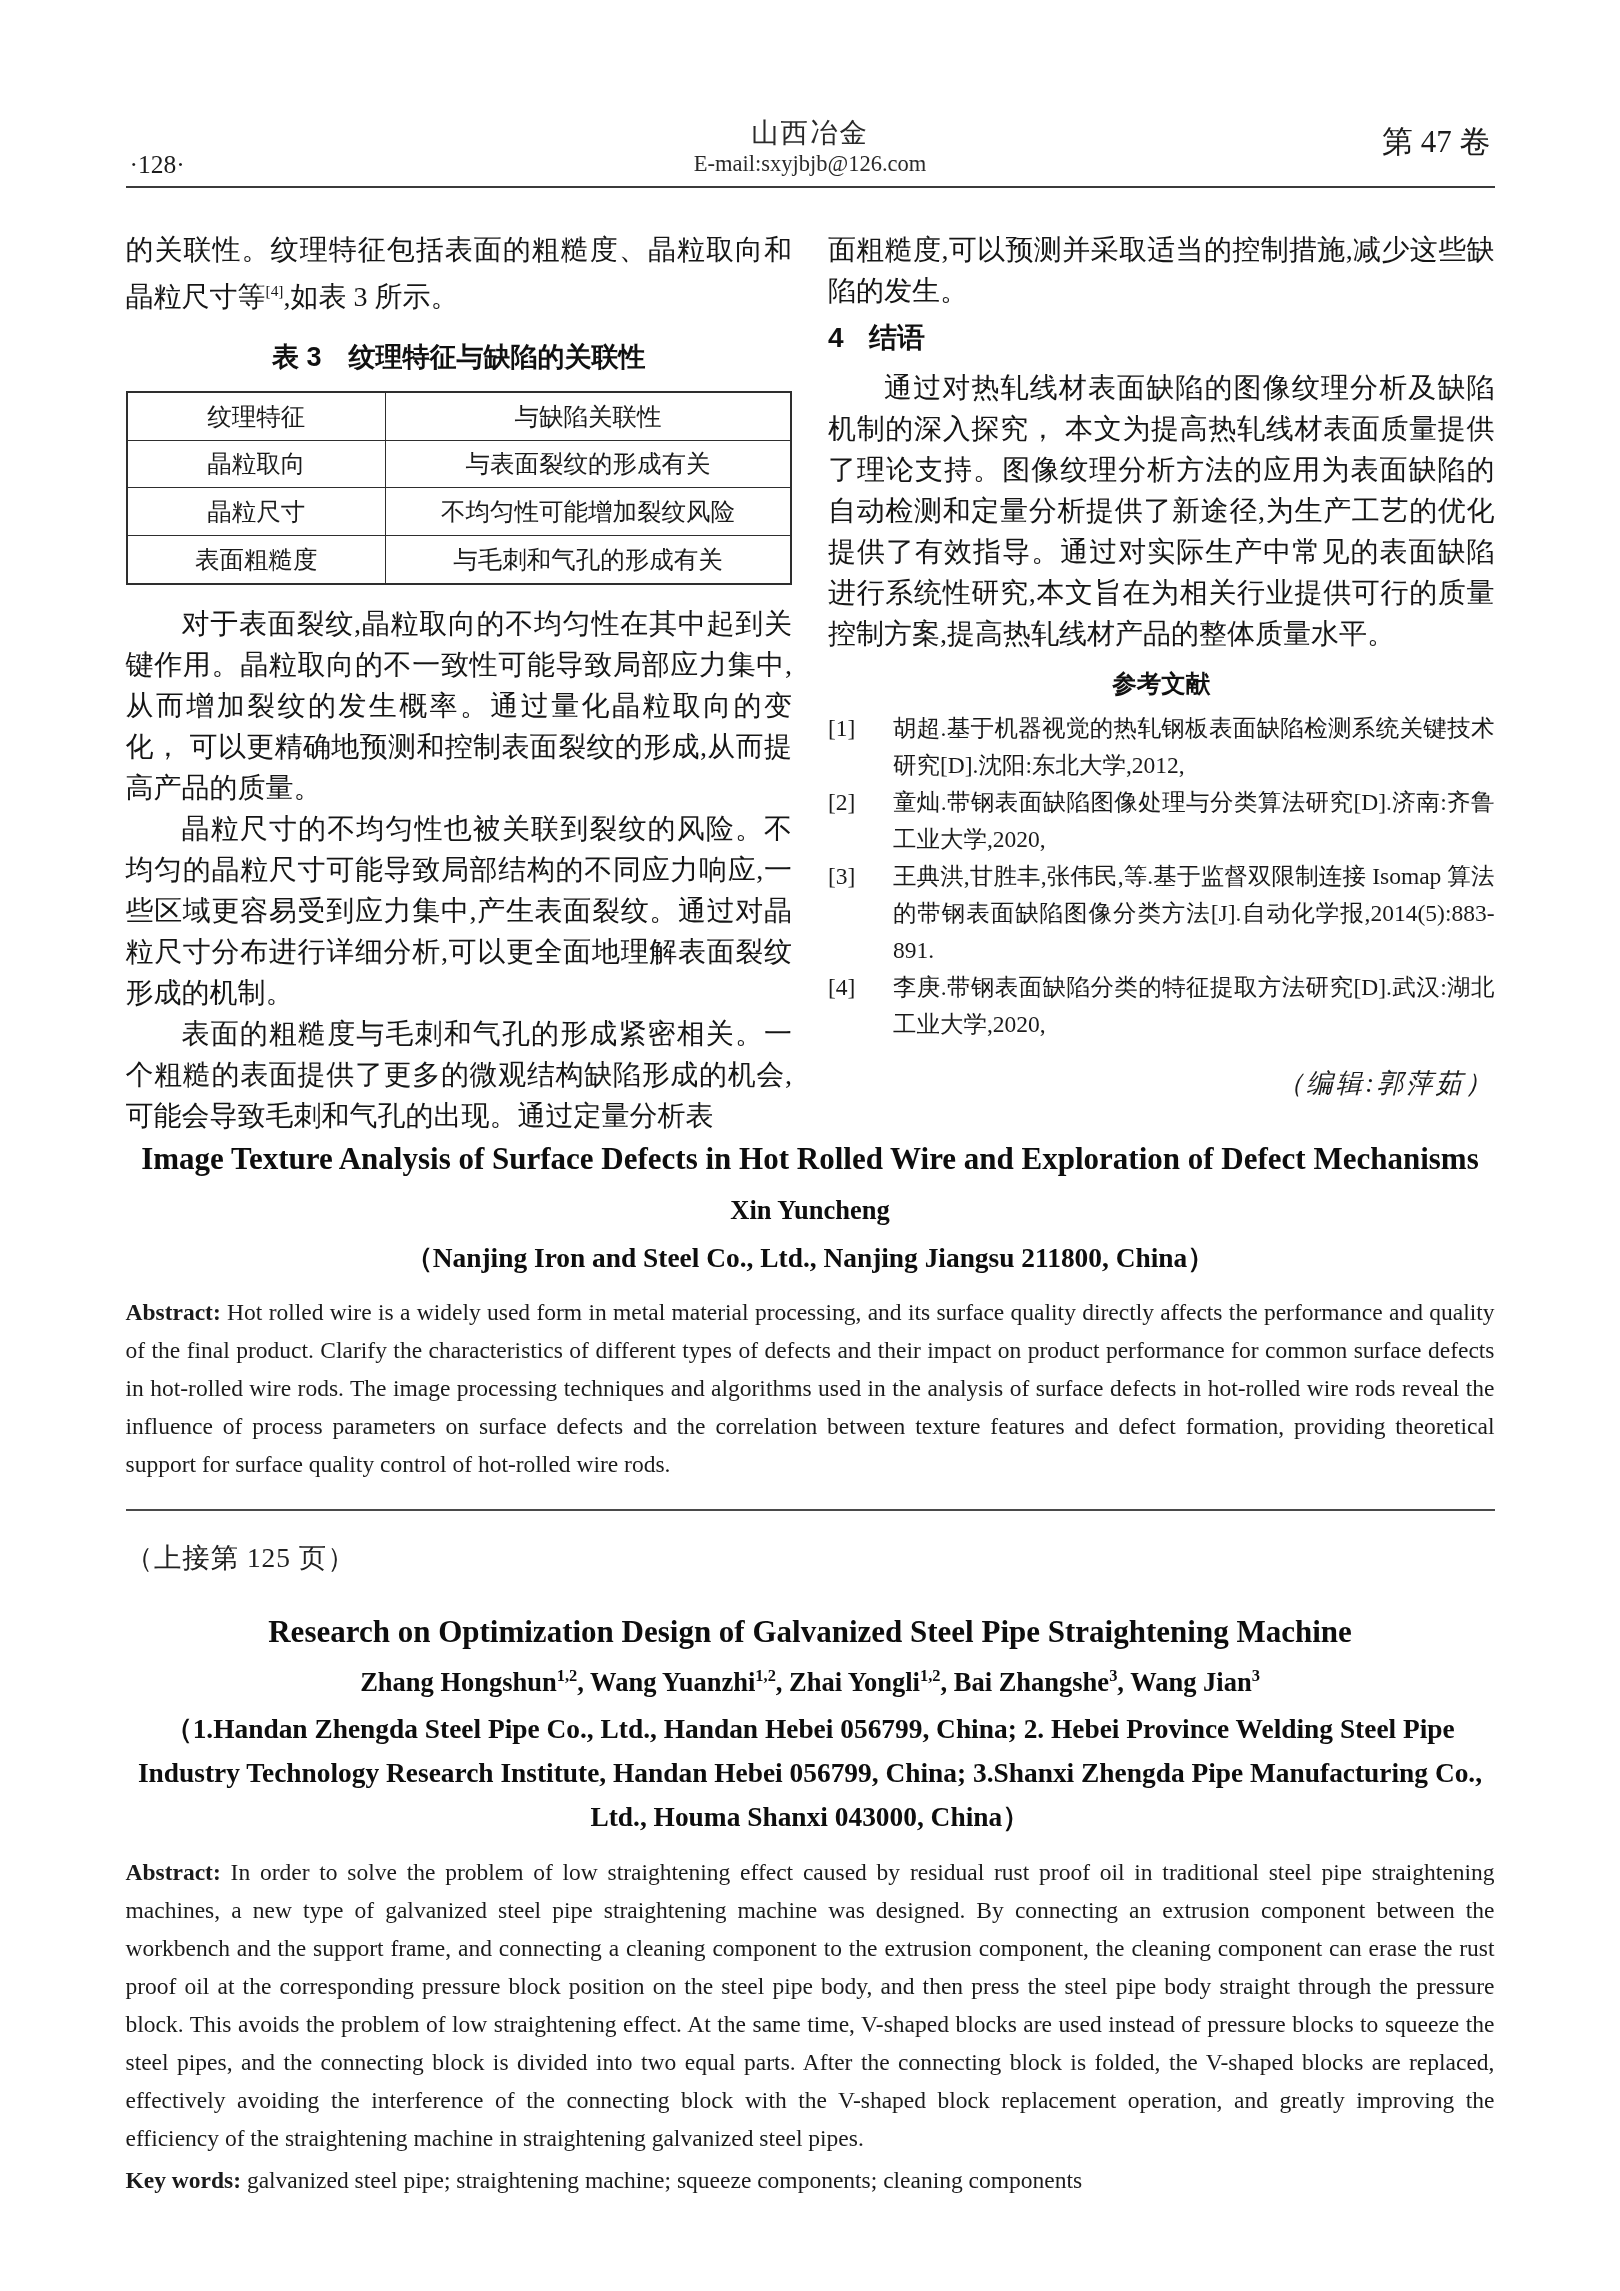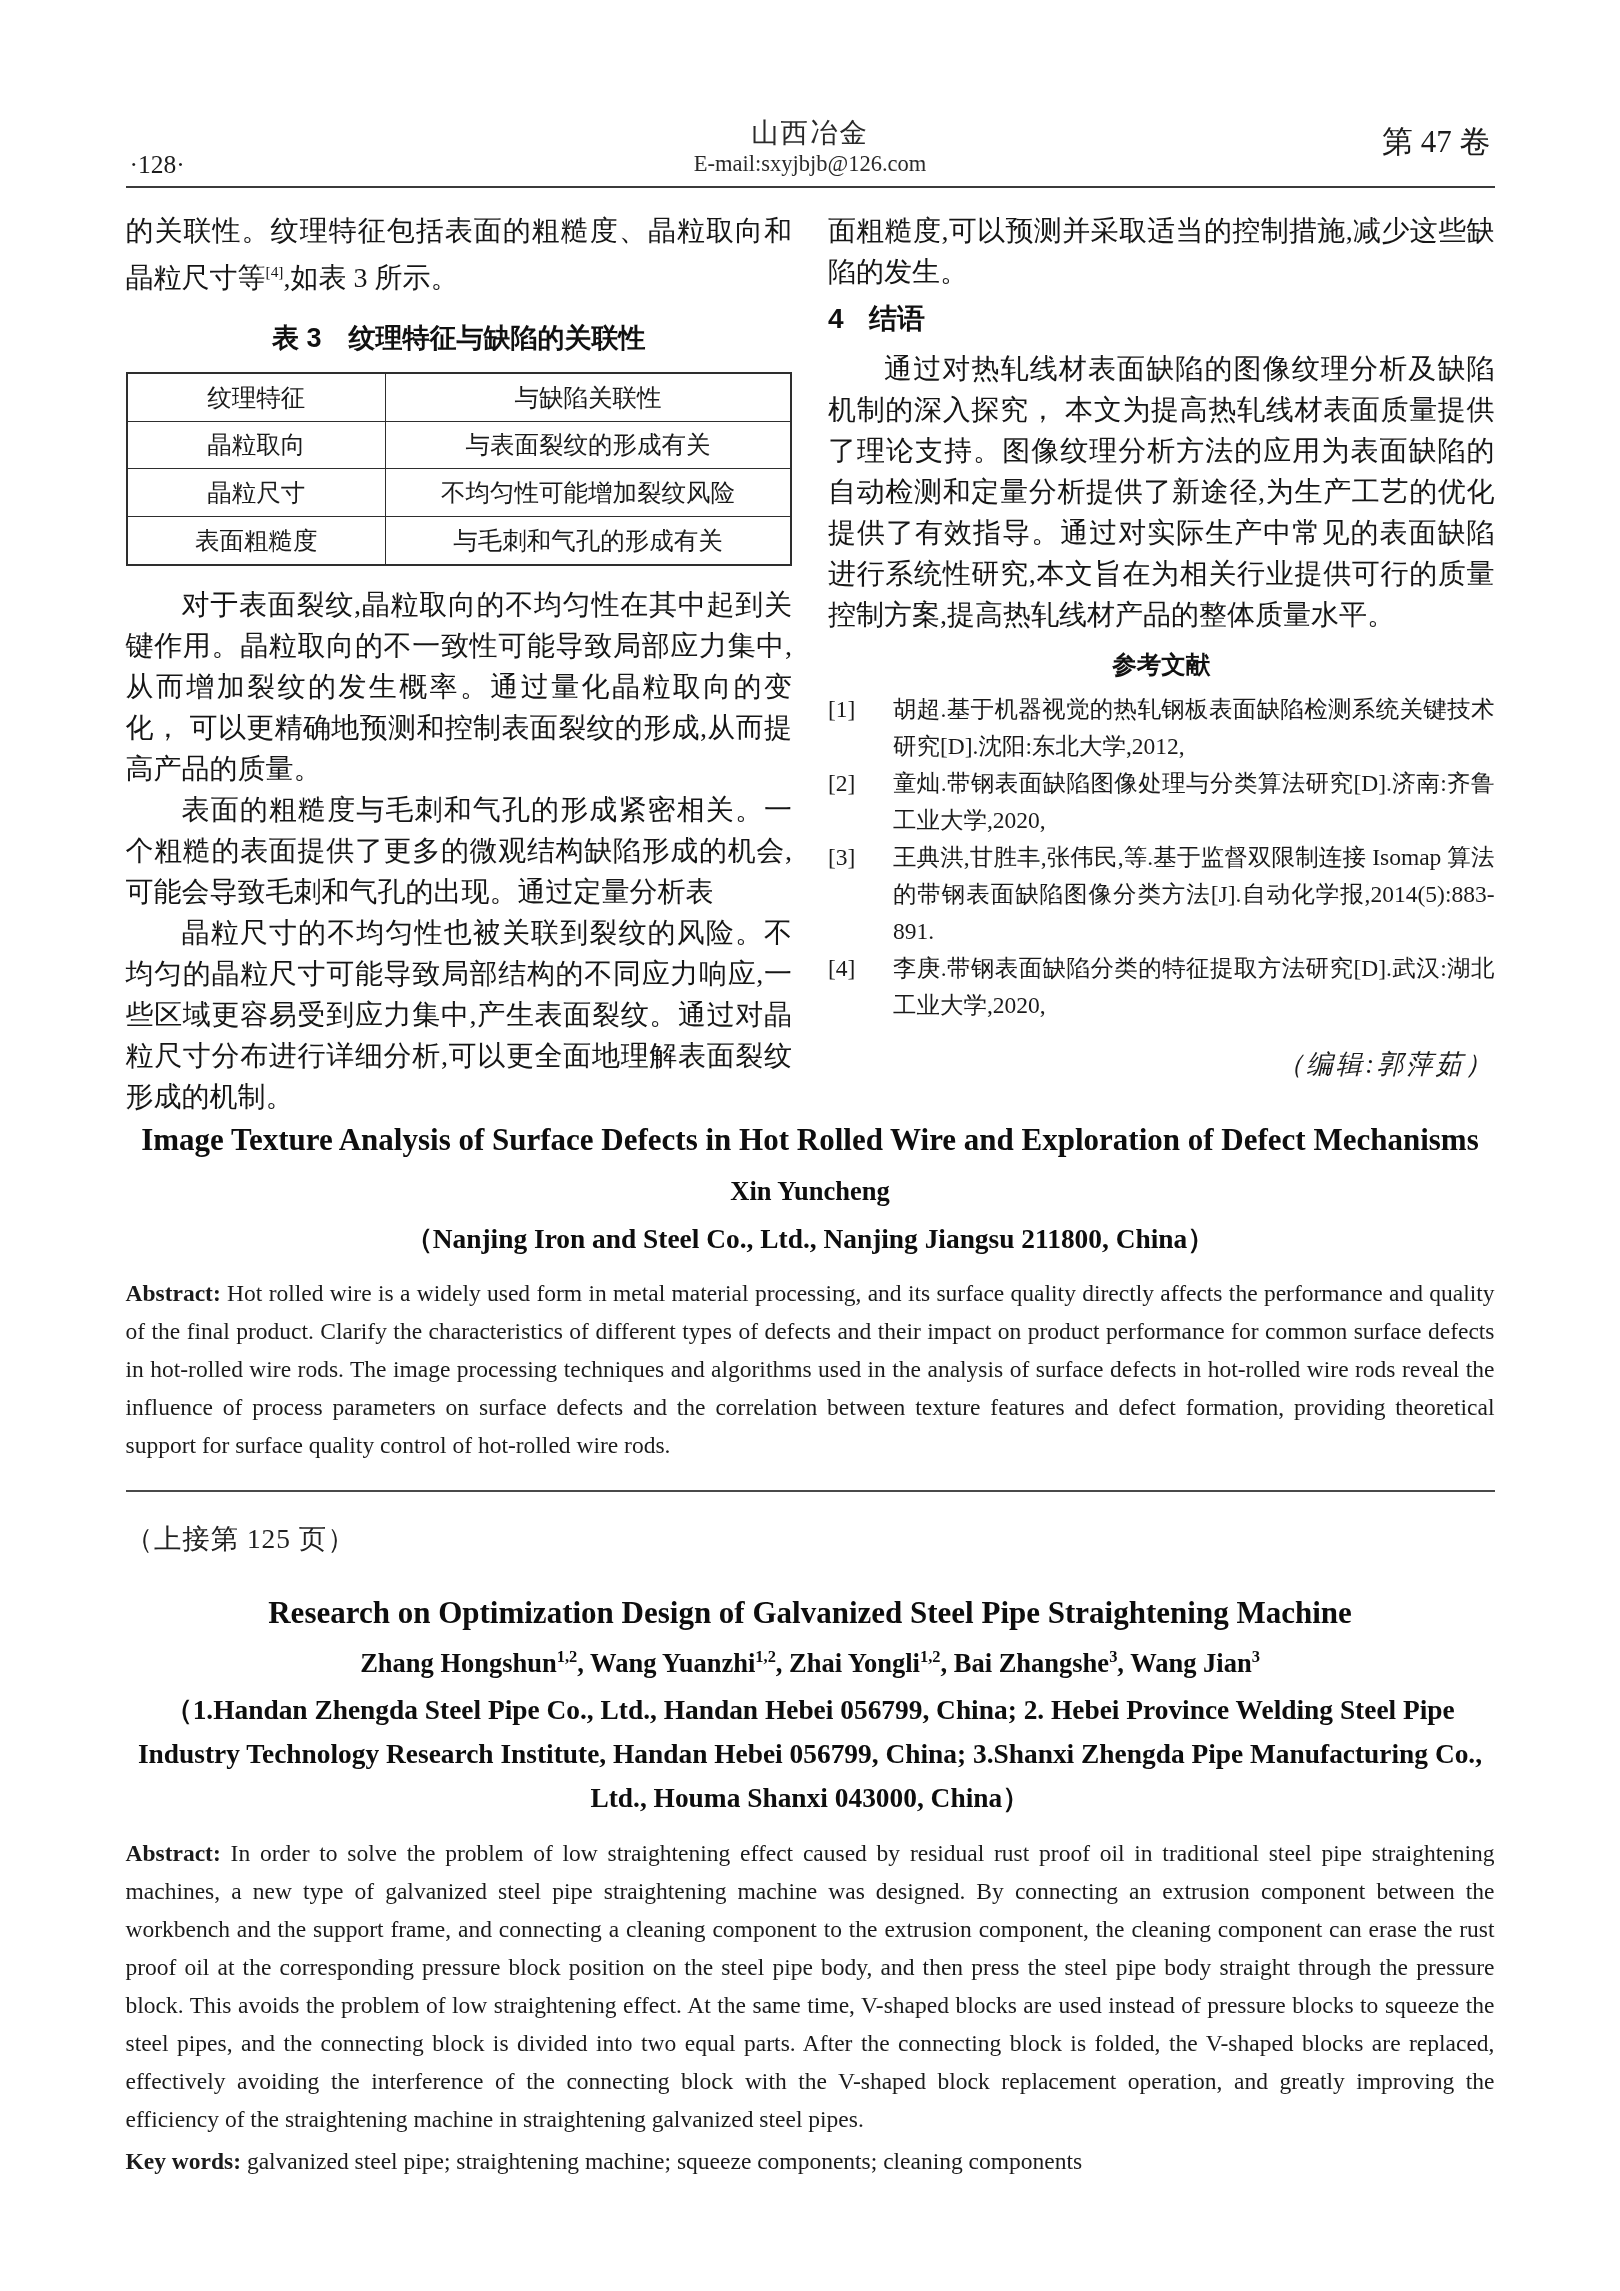--- a/index.html
+++ b/index.html
@@ -16,21 +16,21 @@
 
   
   .page-header { position:relative; padding-top:116px; border-bottom:2.9px solid #3b3b3b; }
   .journal-block { text-align:center; line-height:1.25; }
   .journal-name { font-size:27.4px; letter-spacing:2px; color:#2a2a2a; }
   .journal-email { font-size:22.5px; color:#2a2a2a; padding-bottom:7.8px; }
   .page-num { position:absolute; left:3.9px; bottom:5.9px; font-size:25.5px; }
   .volume-num { position:absolute; right:3.9px; bottom:23px; font-size:31px; }
 
   
-  .two-col { display:flex; gap:36px; margin-top:22px; height:874px; }
+  .two-col { display:flex; gap:36px; margin-top:41px; height:874px; }
   .col { flex:1; min-width:0; }
   .cn { font-size:28px; line-height:41px; text-align:justify; color:#161616; }
   .cn-indent { text-indent:2em; }
   .cn sup { font-size:0.55em; vertical-align:super; }
 
   .tbl-caption {
     font-family:"Liberation Sans","DejaVu Sans",sans-serif;
     font-weight:bold; font-size:27px; text-align:center;
     margin-top:21.6px; margin-bottom:15.7px; color:#111;
   }
@@ -112,22 +112,22 @@
               <td>不均匀性可能增加裂纹风险</td>
             </tr>
             <tr>
               <td>表面粗糙度</td>
               <td>与毛刺和气孔的形成有关</td>
             </tr>
           </tbody>
         </table>
 
         <p class="cn cn-indent">对于表面裂纹,晶粒取向的不均匀性在其中起到关键作用。晶粒取向的不一致性可能导致局部应力集中,从而增加裂纹的发生概率。通过量化晶粒取向的变化， 可以更精确地预测和控制表面裂纹的形成,从而提高产品的质量。</p>
+        <p class="cn cn-indent">晶粒尺寸的不均匀性也被关联到裂纹的风险。不均匀的晶粒尺寸可能导致局部结构的不同应力响应,一些区域更容易受到应力集中,产生表面裂纹。通过对晶粒尺寸分布进行详细分析,可以更全面地理解表面裂纹形成的机制。</p>
         <p class="cn cn-indent">表面的粗糙度与毛刺和气孔的形成紧密相关。一个粗糙的表面提供了更多的微观结构缺陷形成的机会,可能会导致毛刺和气孔的出现。通过定量分析表</p>
-        <p class="cn cn-indent">晶粒尺寸的不均匀性也被关联到裂纹的风险。不均匀的晶粒尺寸可能导致局部结构的不同应力响应,一些区域更容易受到应力集中,产生表面裂纹。通过对晶粒尺寸分布进行详细分析,可以更全面地理解表面裂纹形成的机制。</p>
       </div>
 
       <div class="col">
         <p class="cn">面粗糙度,可以预测并采取适当的控制措施,减少这些缺陷的发生。</p>
 
         <div class="sec-heading">
           <span class="sec-num">4</span><span>结语</span>
         </div>
 
         <p class="cn cn-indent">通过对热轧线材表面缺陷的图像纹理分析及缺陷机制的深入探究， 本文为提高热轧线材表面质量提供了理论支持。图像纹理分析方法的应用为表面缺陷的自动检测和定量分析提供了新途径,为生产工艺的优化提供了有效指导。通过对实际生产中常见的表面缺陷进行系统性研究,本文旨在为相关行业提供可行的质量控制方案,提高热轧线材产品的整体质量水平。</p>

